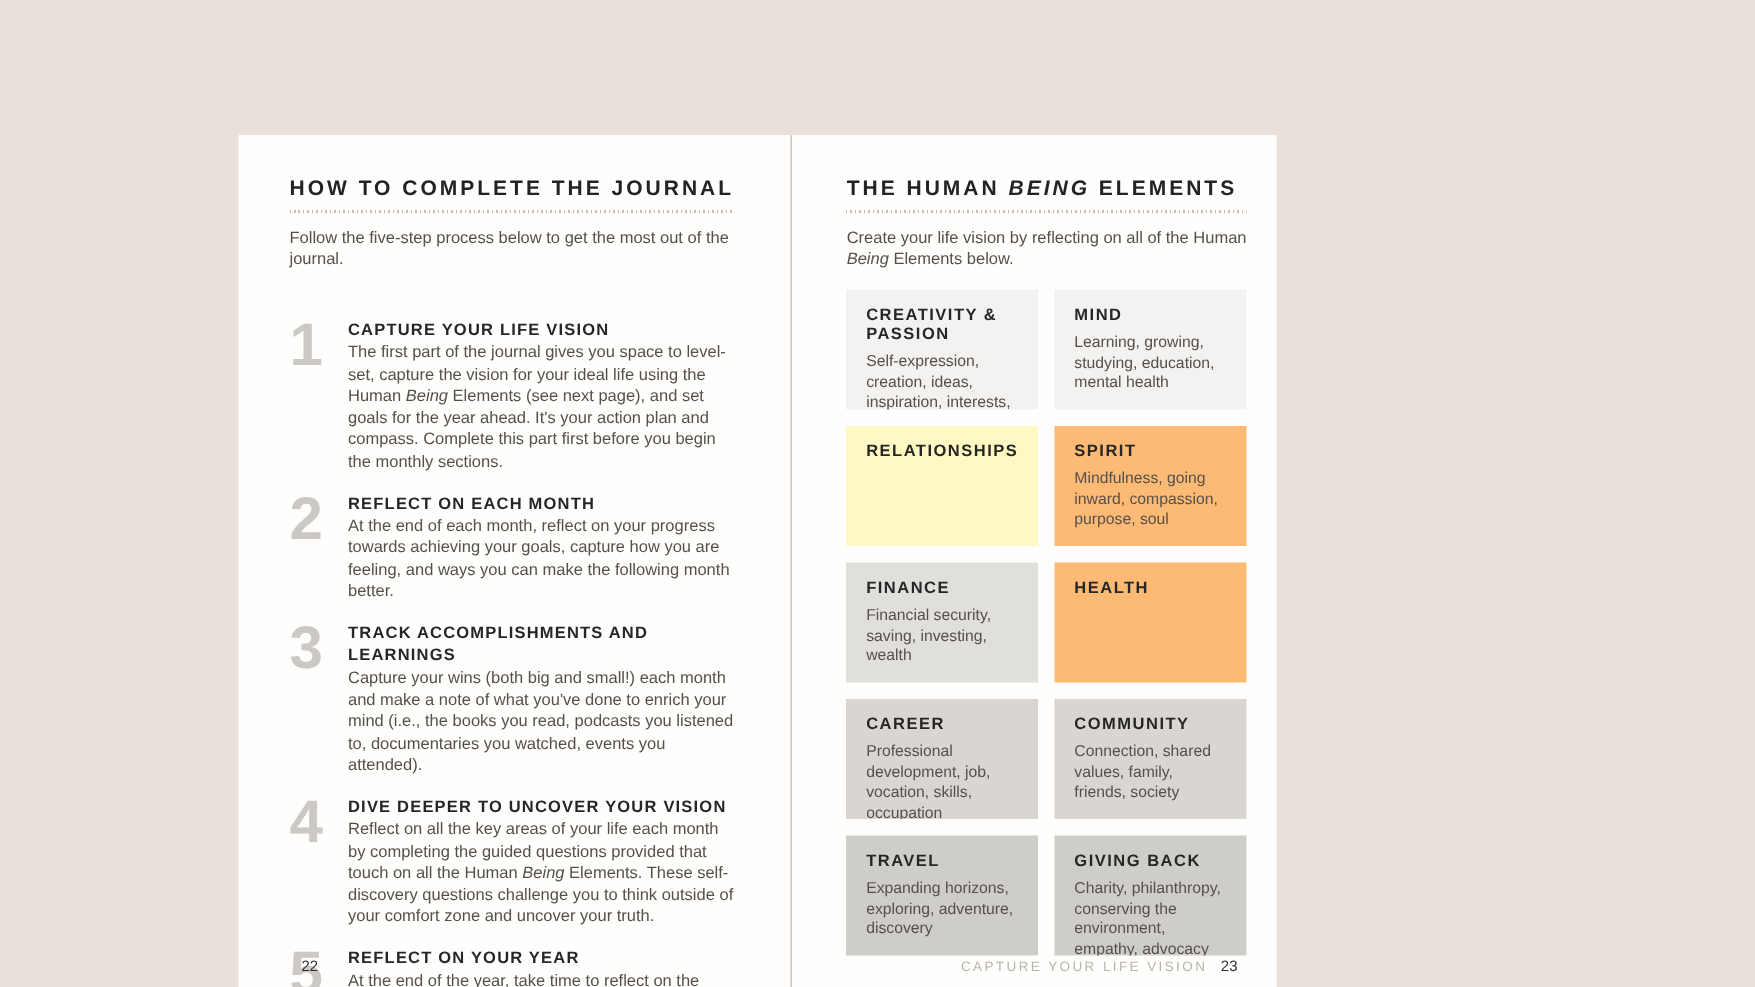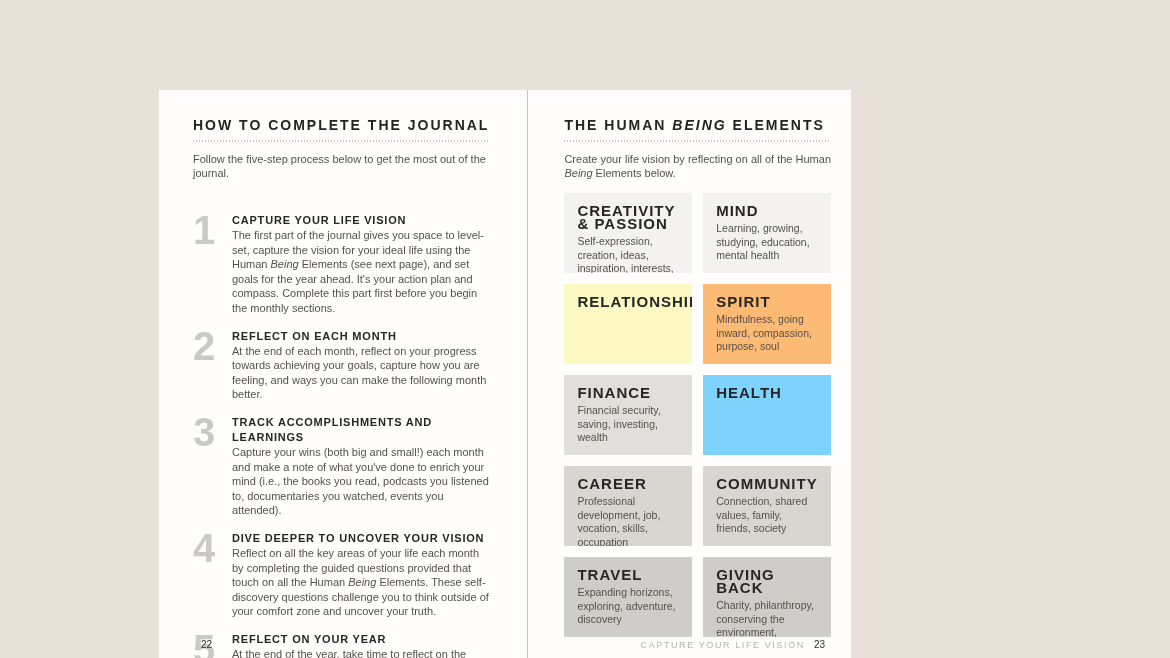--- a/index.html
+++ b/index.html
@@ -81,21 +81,21 @@
     display: grid;
     grid-template-columns: 1fr 1fr;
     gap: 11px;
   }
   .card {
     height: 80px;
     padding: 11px 13px;
     overflow: hidden;
   }
   .card-title {
-    font-size: 15px;
+    font-size: 11px;
     font-weight: 700;
     letter-spacing: 1px;
     color: #262626;
     line-height: 13px;
   }
   .card-desc {
     margin-top: 5px;
     font-size: 10.5px;
     color: #55504b;
     line-height: 13.5px;
@@ -196,21 +196,21 @@
         <div class="card-title">RELATIONSHIPS</div>
       </div>
       <div class="card" style="background: #fdba74;">
         <div class="card-title">SPIRIT</div>
         <div class="card-desc">Mindfulness, going inward, compassion, purpose, soul</div>
       </div>
       <div class="card" style="background: rgb(225, 223, 220);">
         <div class="card-title">FINANCE</div>
         <div class="card-desc">Financial security, saving, investing, wealth</div>
       </div>
-      <div class="card" style="background: #7dd3fc;">
+      <div class="card" style="background: #fdba74;">
         <div class="card-title">HEALTH</div>
       </div>
       <div class="card" style="background: rgb(217, 214, 210);">
         <div class="card-title">CAREER</div>
         <div class="card-desc">Professional development, job, vocation, skills, occupation</div>
       </div>
       <div class="card" style="background: rgb(217, 214, 210);">
         <div class="card-title">COMMUNITY</div>
         <div class="card-desc">Connection, shared values, family, friends, society</div>
       </div>

